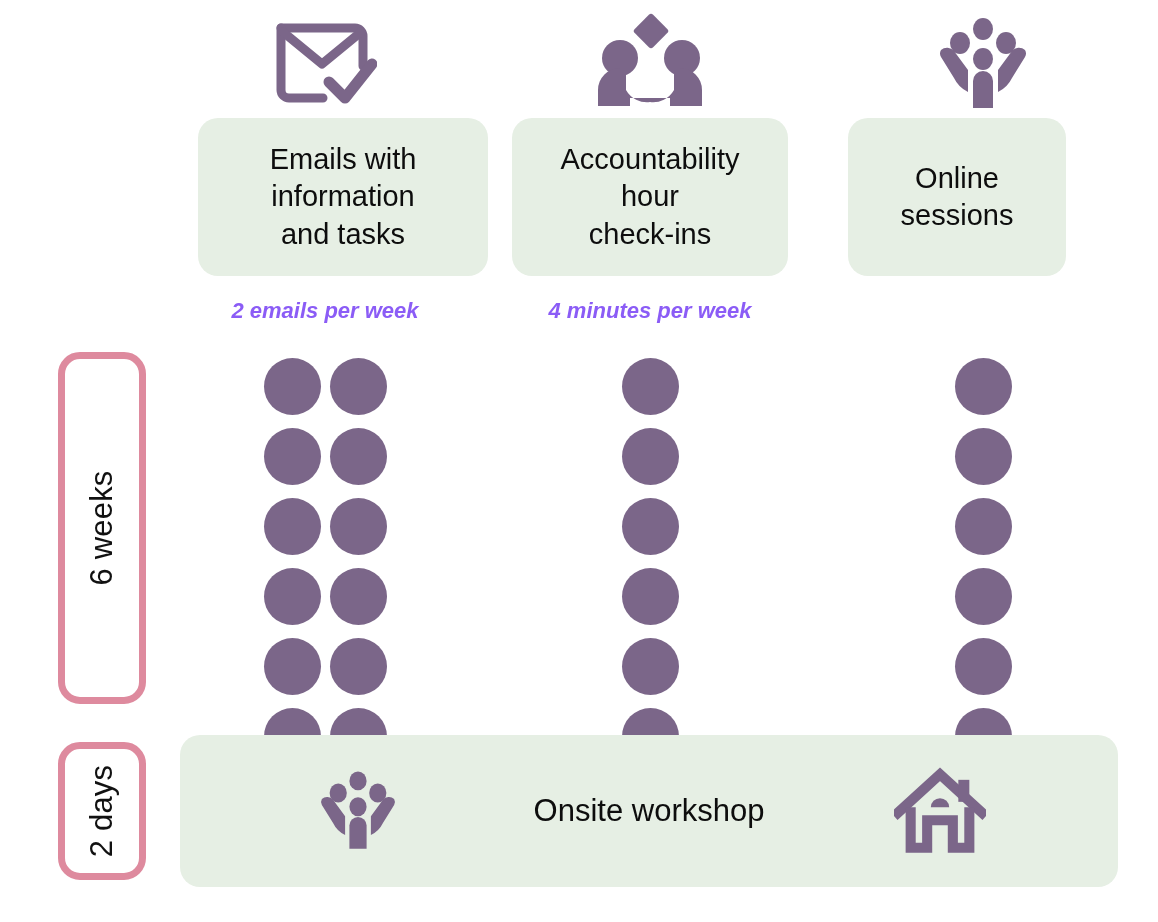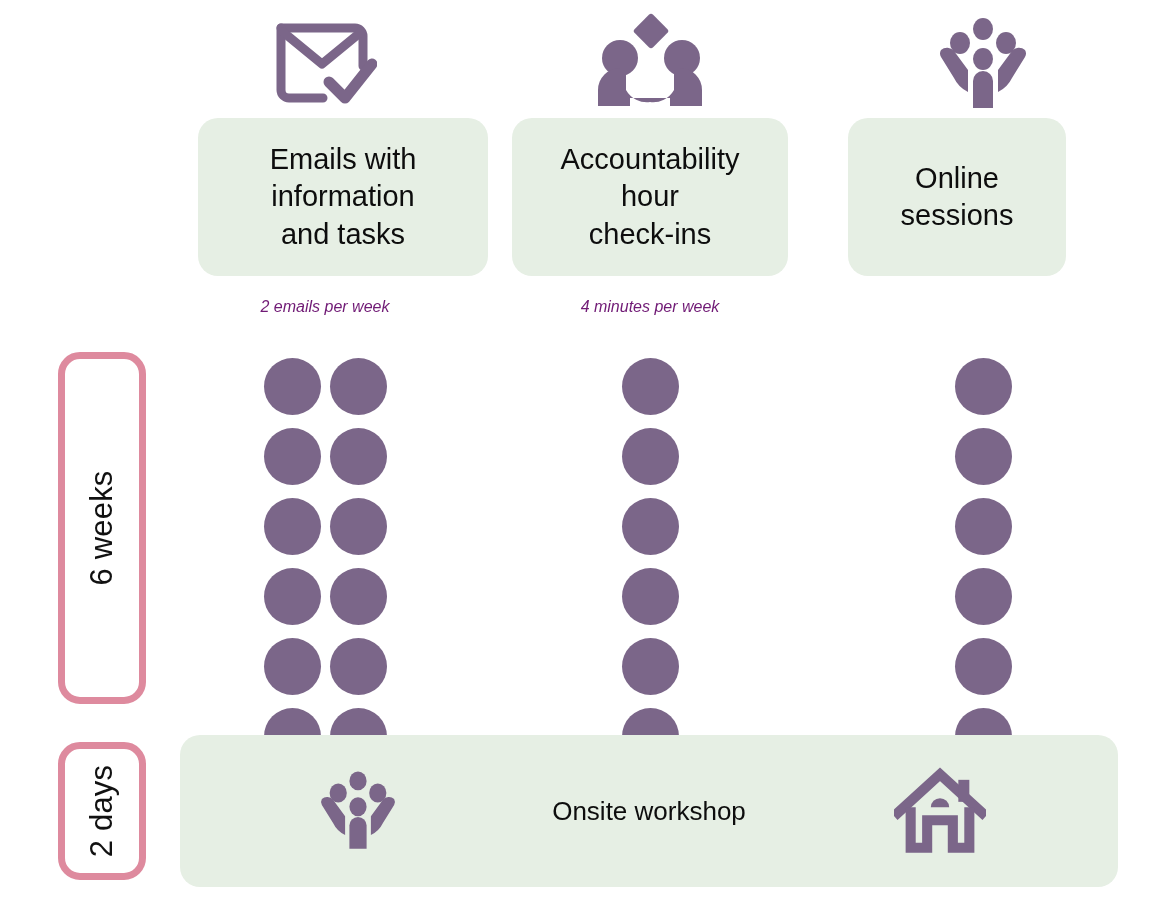--- a/index.html
+++ b/index.html
@@ -79,24 +79,24 @@
     padding: 0 10px;
     white-space: pre-line;
   }
   #card-col-1 { left: 180px; top: 118px; width: 290px; height: 158px; margin-left: 18px; }
   #card-col-2 { left: 512px; top: 118px; width: 276px; height: 158px; }
   #card-col-3 { left: 848px; top: 118px; width: 218px; height: 158px; }
 
   
   .frequency {
     position: absolute;
-    font-size: 16px;
+    font-size: 22px;
     font-style: italic;
-    font-weight: 400;
-    color: #701a75;
+    font-weight: 700;
+    color: #8b5cf6;
     text-align: center;
     white-space: nowrap;
   }
   #freq-col-1 { left: 180px; top: 298px; width: 290px; }
   #freq-col-2 { left: 512px; top: 298px; width: 276px; }
   #freq-col-3 { left: 848px; top: 298px; width: 270px; }
 
   
   .dot-grid {
     position: absolute;
@@ -130,21 +130,21 @@
     height: 152px;
     box-sizing: border-box;
     background: #E6EFE4;
     border-radius: 20px;
     display: flex;
     align-items: center;
     justify-content: space-between;
     padding: 0 130px;
   }
   #onsite-bar .onsite-label {
-    font-size: 26px;
+    font-size: 31px;
     color: #0d0d0d;
     white-space: nowrap;
   }
   .onsite-icon {
     display: flex;
     align-items: center;
     justify-content: center;
     width: 96px;
   }
 </style>

